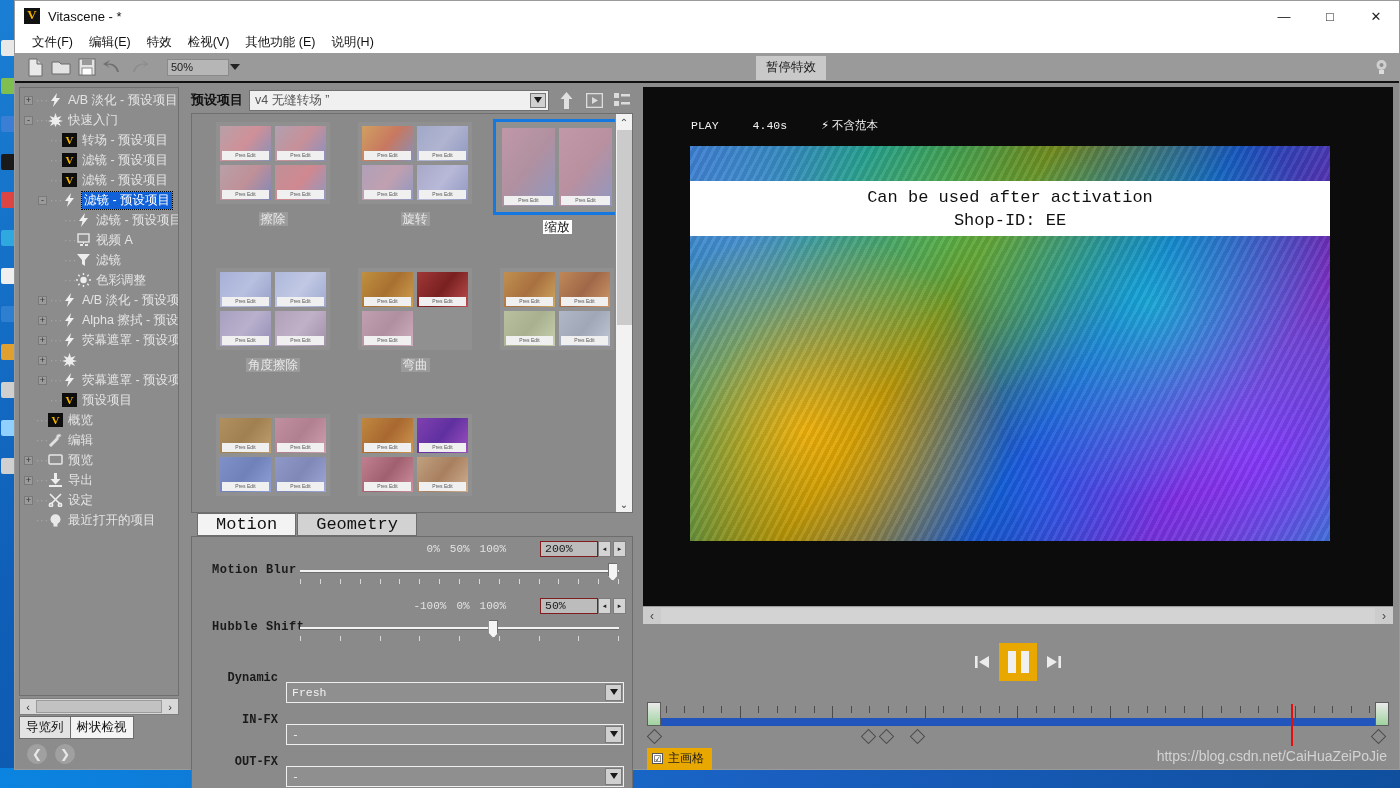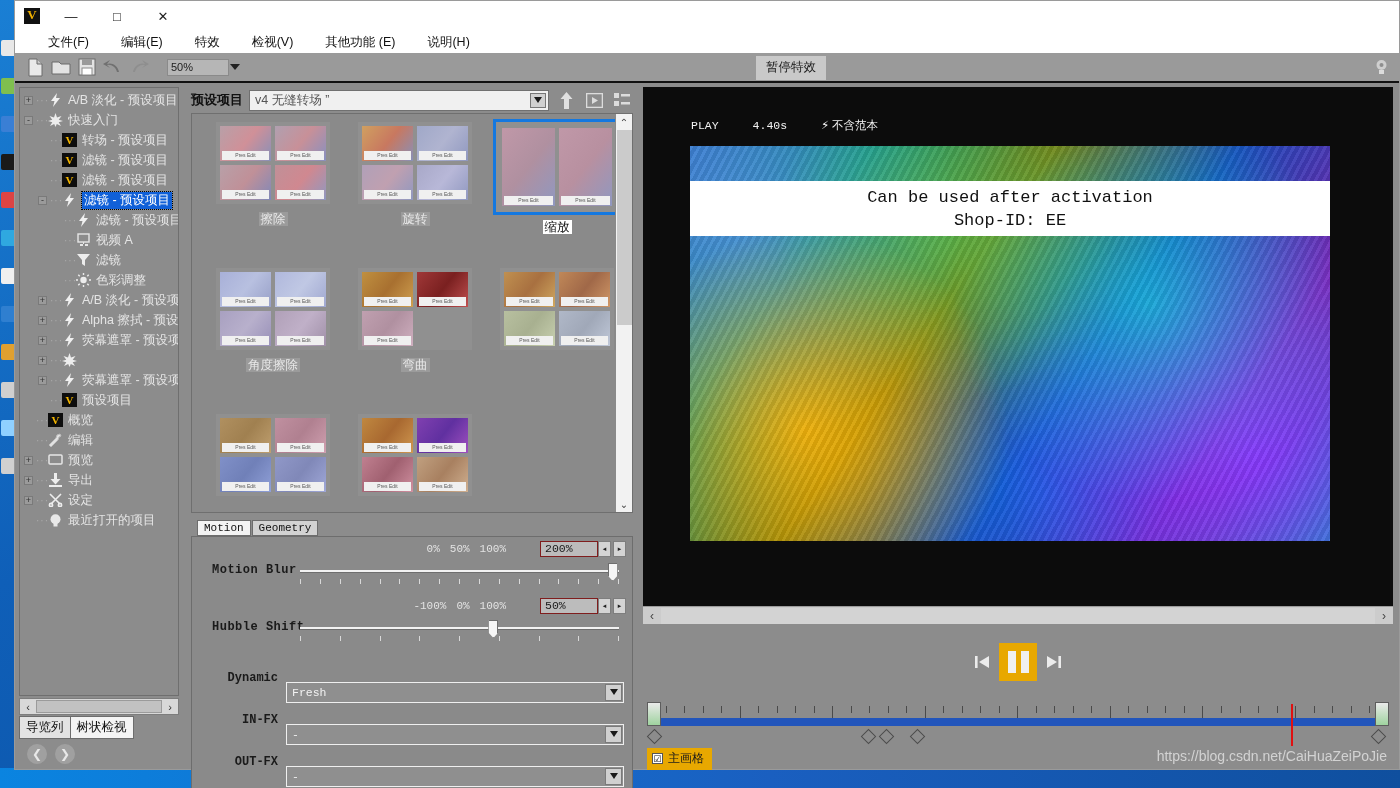--- a/index.html
+++ b/index.html
@@ -60,21 +60,21 @@
     width: 46px; height: 30px; display: flex; align-items: center; justify-content: center;
     color: #222; font-size: 13px;
   }
 
   
   #menubar {
     height: 22px; background: #ffffff; display: flex; align-items: center;
     padding-left: 10px; flex: none; gap: 2px;
   }
   #menubar .mi {
-    font-size: 12.5px; color:#111; padding: 2px 7px; white-space: nowrap; margin-left: 16px;
+    font-size: 12.5px; color:#111; padding: 2px 7px; white-space: nowrap;
   }
 
   
   #toolbar {
     height: 30px; background: #9a9a9a; display: flex; align-items: center;
     flex: none; position: relative; padding-left: 8px; gap: 2px;
     border-bottom: 2px solid #111;
   }
   #toolbar .tb-ico {
     width: 24px; height: 24px; display:flex; align-items:center; justify-content:center;
@@ -208,22 +208,22 @@
   #preset-vscroll .sthumb { position:absolute; left:1px; right:1px; top:0; height:195px; background:#cbcbcb;}
 
   #special-label { height: 22px; flex:none; text-align:center; font-size:13px; color:#efefef; padding-top:2px;}
 
   
   #motion-panel {
     flex:none; height: 252px; margin: 4px 0 0 0; display:flex; flex-direction:column;
   }
   #motion-tabs { display:flex; align-items:flex-end; height:19px; flex:none; padding-left:6px;}
   #motion-tabs .mtab {
-    font-family:"Liberation Mono", monospace; font-size:11px; color:#111;
-    border:1px solid #6d6d6d; padding:1px 6px; background:#d2d2d2; margin-right:1px;
+    font-family:"Liberation Mono", monospace; font-size:17px; color:#111;
+    border:1px solid #6d6d6d; padding:1px 18px; background:#d2d2d2; margin-right:1px;
   }
   #motion-tabs .mtab.active { background:#f3f3f3; }
   #motion-body {
     flex:1; border:1px solid #6d6d6d; background:#8a8a8a; padding:6px 8px 6px 8px;
     display:flex; flex-direction:column;
   }
   .slider-row { height: 57px; position:relative; }
   .slider-row .sname {
     position:absolute; left:12px; top:20px; font-family:"Liberation Mono",monospace;
     font-size:12px; font-weight:700; color:#1a1a1a; letter-spacing:0.5px;
@@ -373,20 +373,21 @@
       <div class="dicon" style="background: rgb(143, 208, 255);"></div>
       <div class="dicon" style="background: rgb(208, 208, 208);"></div>
     </div>
 </div>
 <div id="taskbar"></div>
 
 <div id="app-window">
 
   <div id="titlebar">
     <div class="app-ico"></div>
+    <div class="title">Vitascene - *</div>
     <div class="wbtns">
       <div class="wbtn">—</div>
       <div class="wbtn">□</div>
       <div class="wbtn close">✕</div>
     </div>
   </div>
 
   <div id="menubar">
       <div class="mi">文件(F)</div>
       <div class="mi">编辑(E)</div>

